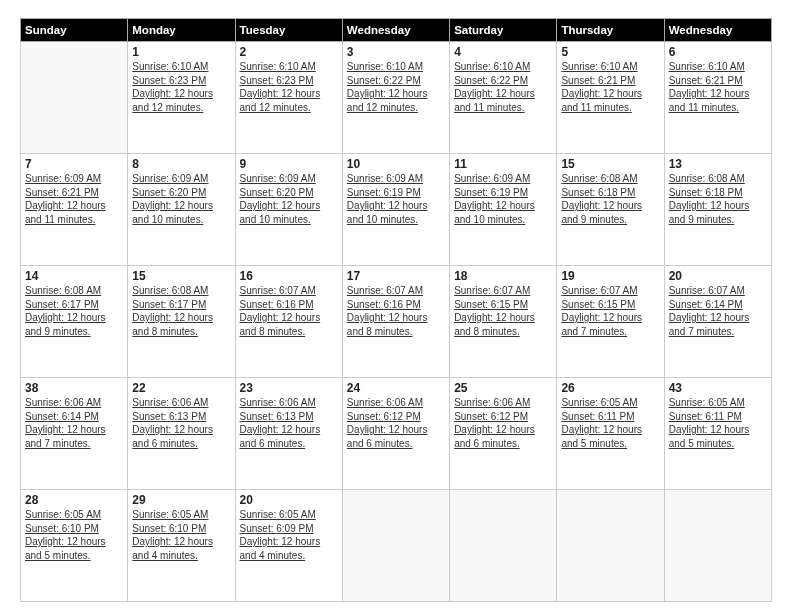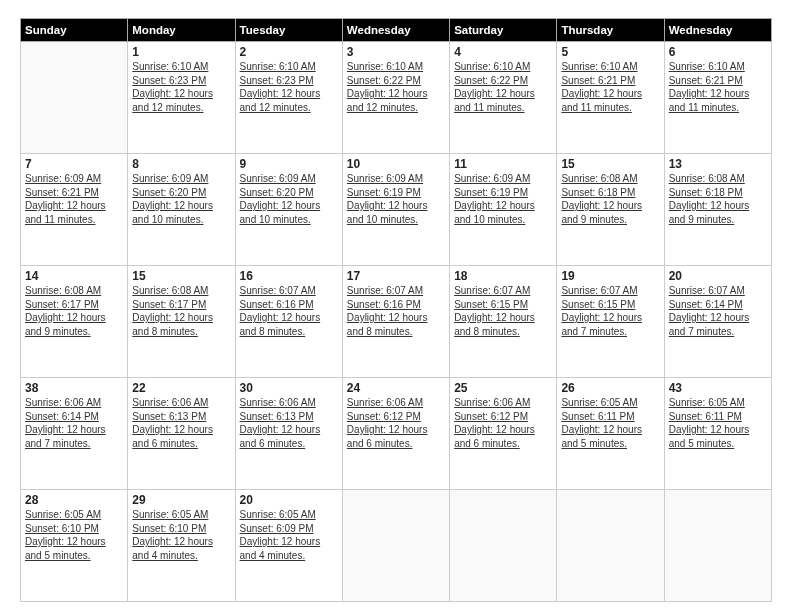--- a/index.html
+++ b/index.html
@@ -281,21 +281,21 @@
         </td>
           <td>
           <span class="day-number">22</span>
           <div class="day-info">
             <span>Sunrise: 6:06 AM</span><br>
             <span>Sunset: 6:13 PM</span><br>
             <span>Daylight: 12 hours and 6 minutes.</span>
           </div>
         </td>
           <td>
-          <span class="day-number">30</span>
+          <span class="day-number">23</span>
           <div class="day-info">
             <span>Sunrise: 6:06 AM</span><br>
             <span>Sunset: 6:13 PM</span><br>
             <span>Daylight: 12 hours and 6 minutes.</span>
           </div>
         </td>
           <td>
           <span class="day-number">24</span>
           <div class="day-info">
             <span>Sunrise: 6:06 AM</span><br>

